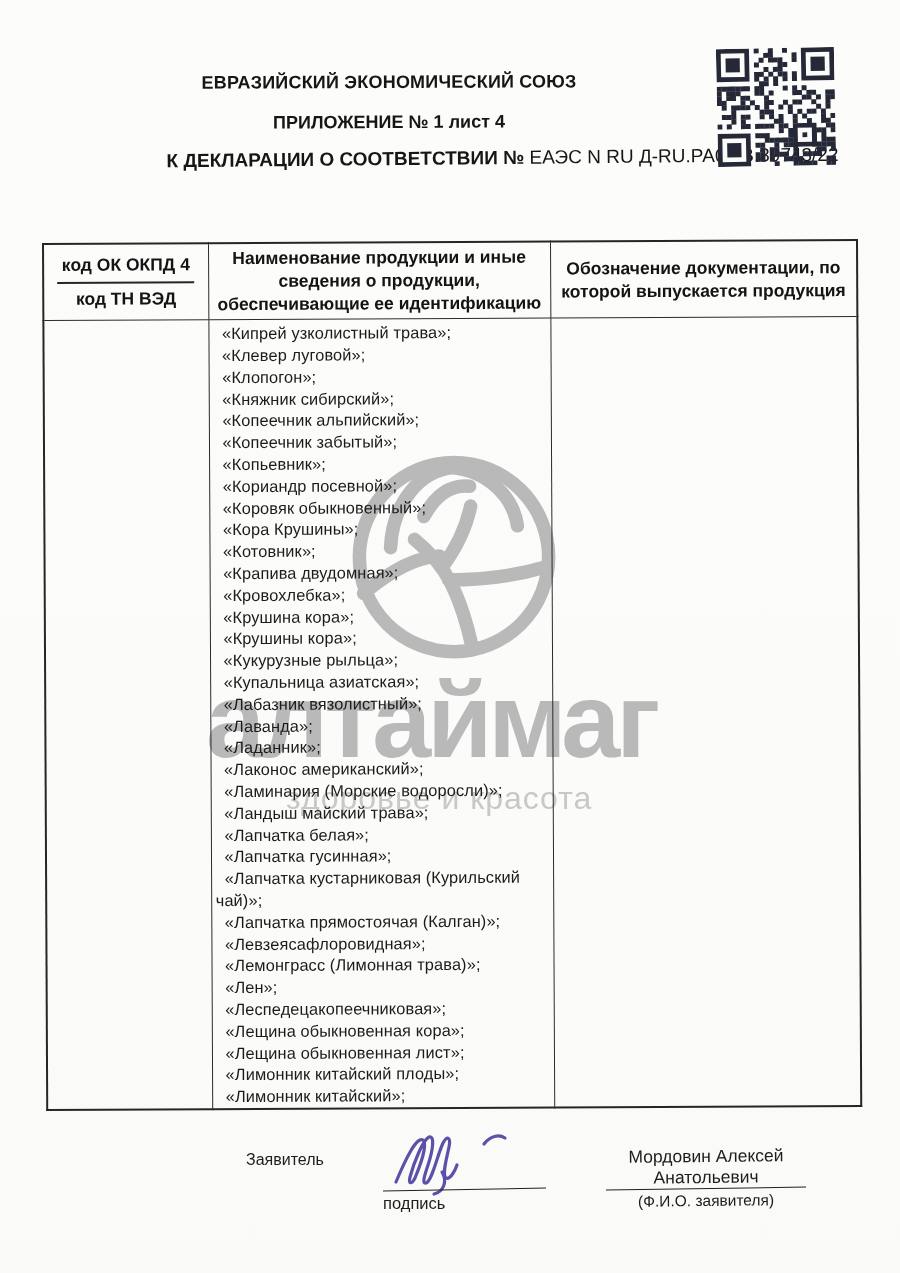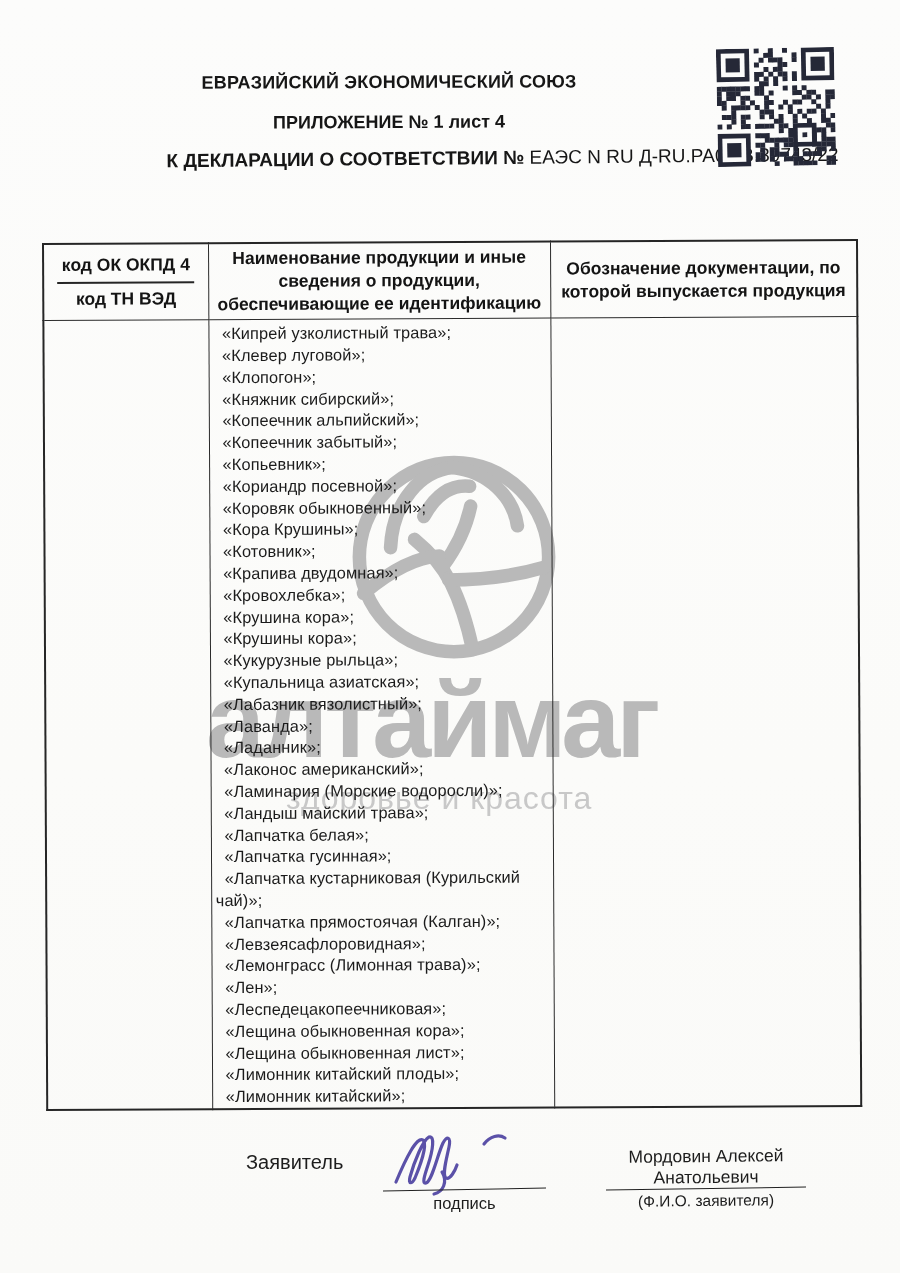--- a/index.html
+++ b/index.html
@@ -64,24 +64,24 @@
   .code-divider { border-top: 2px solid #262626; width: 93%; margin: 5px auto 4px; }
   .doc-table tbody tr { height: 789px; }
   .doc-table tbody td { vertical-align: top; }
   .product-cell { padding: 3px 6px 0 4px; }
   .product-item {
     font-size: 16.4px; line-height: 21.8px; text-indent: 9px;
     color: #1b1b1b; letter-spacing: 0.1px;
   }
 
   
-  .applicant-label { position: absolute; left: 246px; top: 1151px; font-size: 20px; z-index: 2; }
+  .applicant-label { position: absolute; left: 246px; top: 1151px; font-size: 16px; z-index: 2; }
   .signature { position: absolute; left: 386px; top: 1126px; width: 180px; height: 72px; z-index: 2; }
   .sig-rule { position: absolute; left: 383px; top: 1189px; width: 163px; border-top: 1.5px solid #222; transform: rotate(-1deg); z-index: 2; }
-  .sig-caption { position: absolute; left: 383px; top: 1194px; width: 163px; text-align: center; font-size: 16.5px; z-index: 2; }
+  .sig-caption { position: absolute; left: 383px; top: 1194px; width: 163px; font-size: 16.5px; z-index: 2; }
   .name-block {
     position: absolute; left: 608px; top: 1146px; width: 196px; text-align: center;
     font-size: 17.5px; line-height: 20.5px; z-index: 2; transform: rotate(-0.6deg);
   }
   .name-rule { position: absolute; left: 606px; top: 1188px; width: 200px; border-top: 1.5px solid #222; transform: rotate(-0.8deg); z-index: 2; }
   .name-caption { position: absolute; left: 606px; top: 1192px; width: 200px; text-align: center; font-size: 15.5px; z-index: 2; transform: rotate(-0.6deg); }
 </style>
 </head>
 <body>
 

